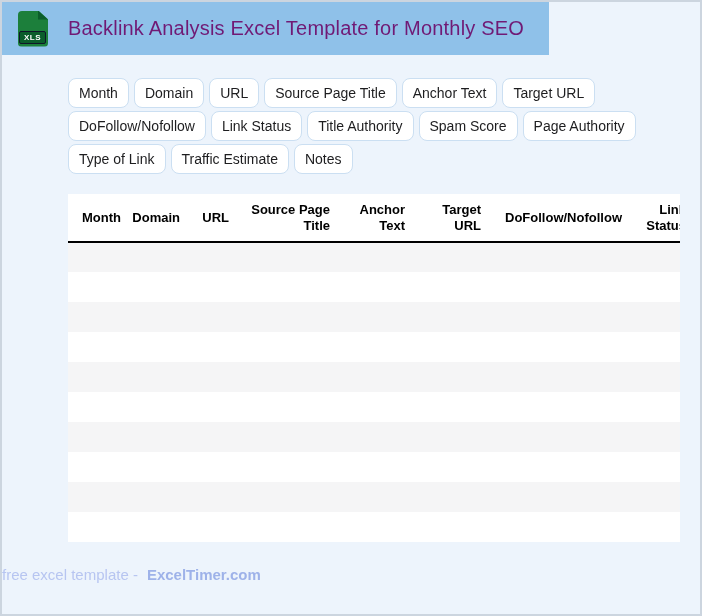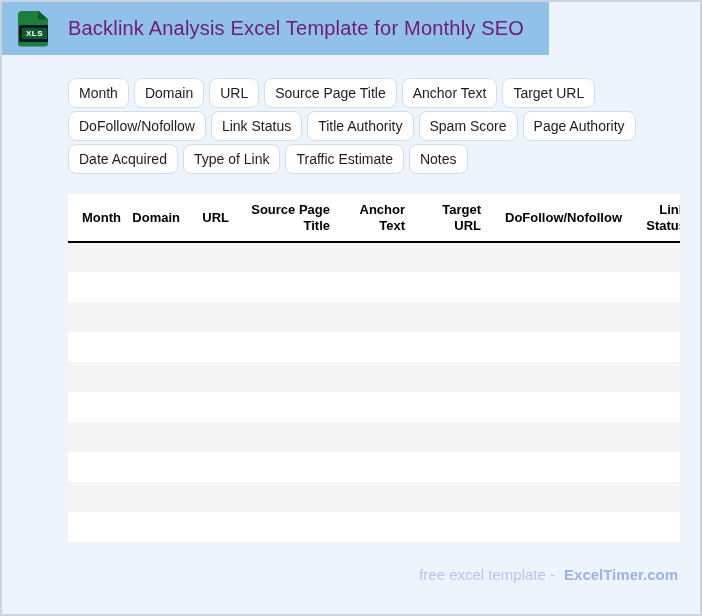--- a/index.html
+++ b/index.html
@@ -38,23 +38,23 @@
     clip-path:polygon(0 0,68% 0,100% 24%,100% 100%,0 100%);
     flex:0 0 auto;
   }
   .xls-fold{
     position:absolute;top:0;right:0;
     width:10px;height:9px;
     background:var(--icon-dark-green);
     clip-path:polygon(0 0,100% 100%,0 100%);
   }
   .xls-banner{
-    position:absolute;left:1px;top:14px;
+    position:absolute;left:1px;top:20px;
     background:var(--icon-dark-green);
-    border:3px solid #0f172a;
+    border:1px solid #0f172a;
     border-radius:2px;
     color:#fff;
     font-size:8px;font-weight:bold;letter-spacing:0.5px;
     padding:1px 4px;
     line-height:9px;
   }
   .topbar .title{
     margin-left:20px;
     color:#701a75;
     font-size:20px;font-weight:400;
@@ -102,21 +102,21 @@
   table.sheet tbody td{
     height:30px;
     padding:0;
     font-size:13px;
   }
   table.sheet tbody tr:nth-child(odd){background:var(--stripe);}
   table.sheet tbody tr:nth-child(even){background:#ffffff;}
   .footer{
     margin-top:24px;
     padding-right:22px;
-    text-align:right;
+    text-align:left;
     font-size:15px;
     color:var(--footer-text);
   }
   .footer .brand{
     margin-left:9px;
     font-weight:bold;
     color:var(--footer-brand);
     cursor:pointer;
   }
 </style>
@@ -138,21 +138,20 @@
       <span class="chip">Domain</span>
       <span class="chip">URL</span>
       <span class="chip">Source Page Title</span>
       <span class="chip">Anchor Text</span>
       <span class="chip">Target URL</span>
       <span class="chip">DoFollow/Nofollow</span>
       <span class="chip">Link Status</span>
       <span class="chip">Title Authority</span>
       <span class="chip">Spam Score</span>
       <span class="chip">Page Authority</span>
-      <span class="chip">Date Acquired</span>
       <span class="chip">Type of Link</span>
       <span class="chip">Traffic Estimate</span>
       <span class="chip">Notes</span>
     </div>
 
   <div class="table-clip">
     <table class="sheet">
       <colgroup id="cols">
           <col style="width: 63px;">
           <col style="width: 59px;">

